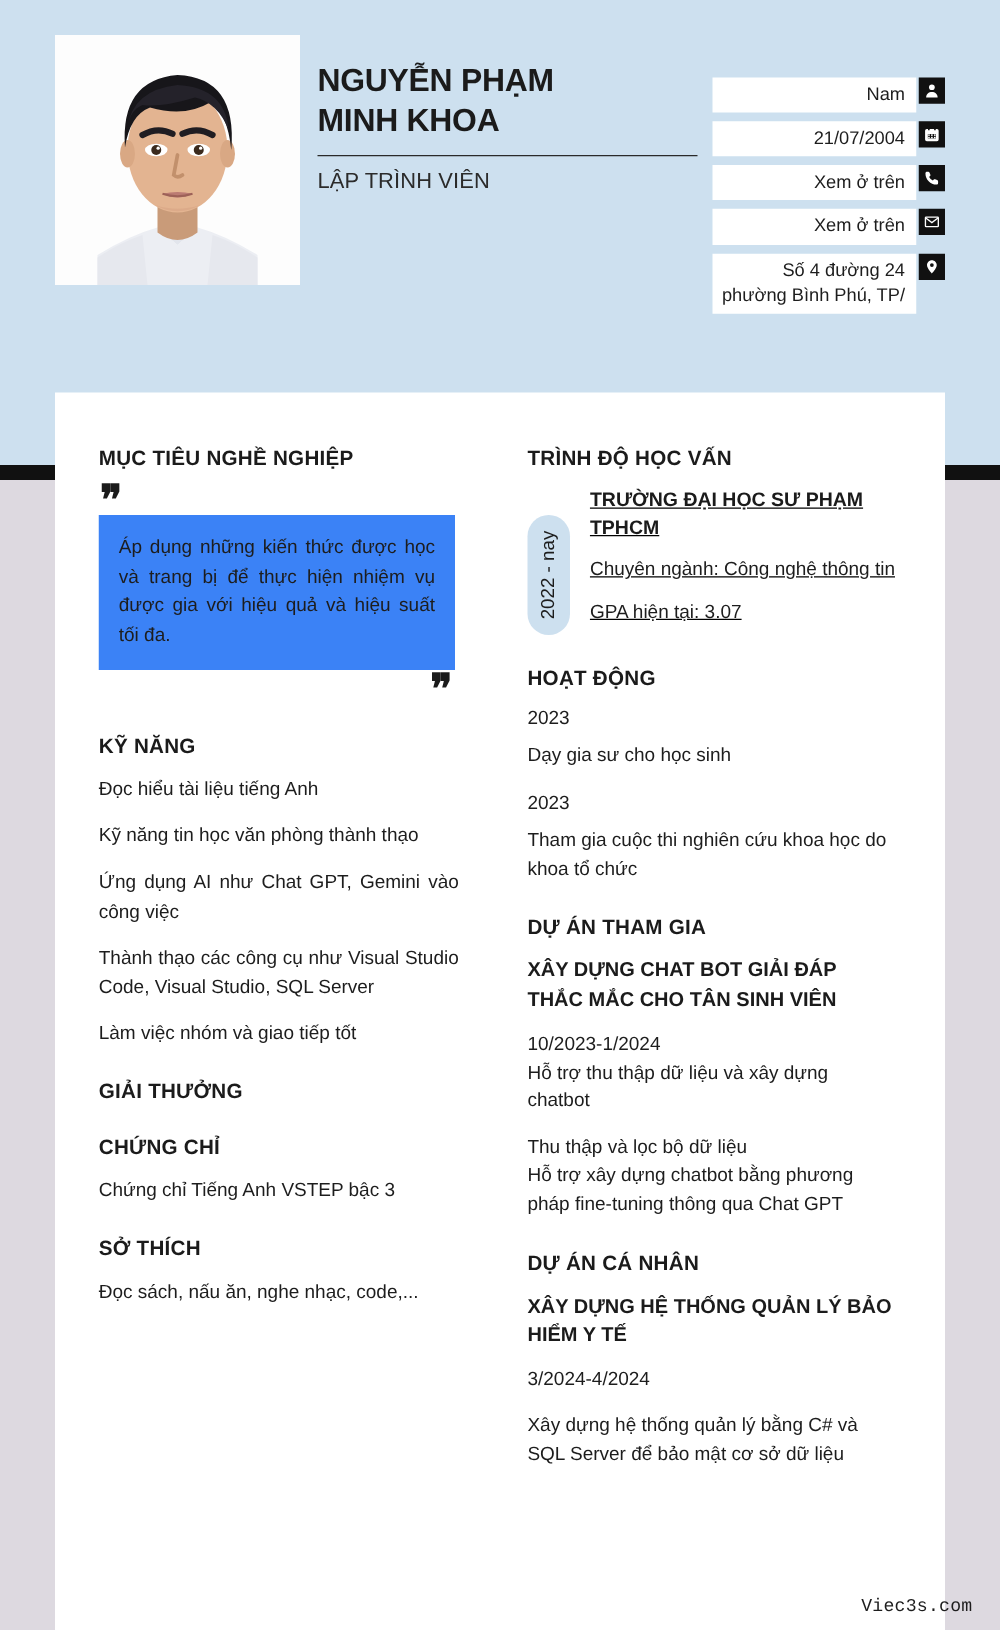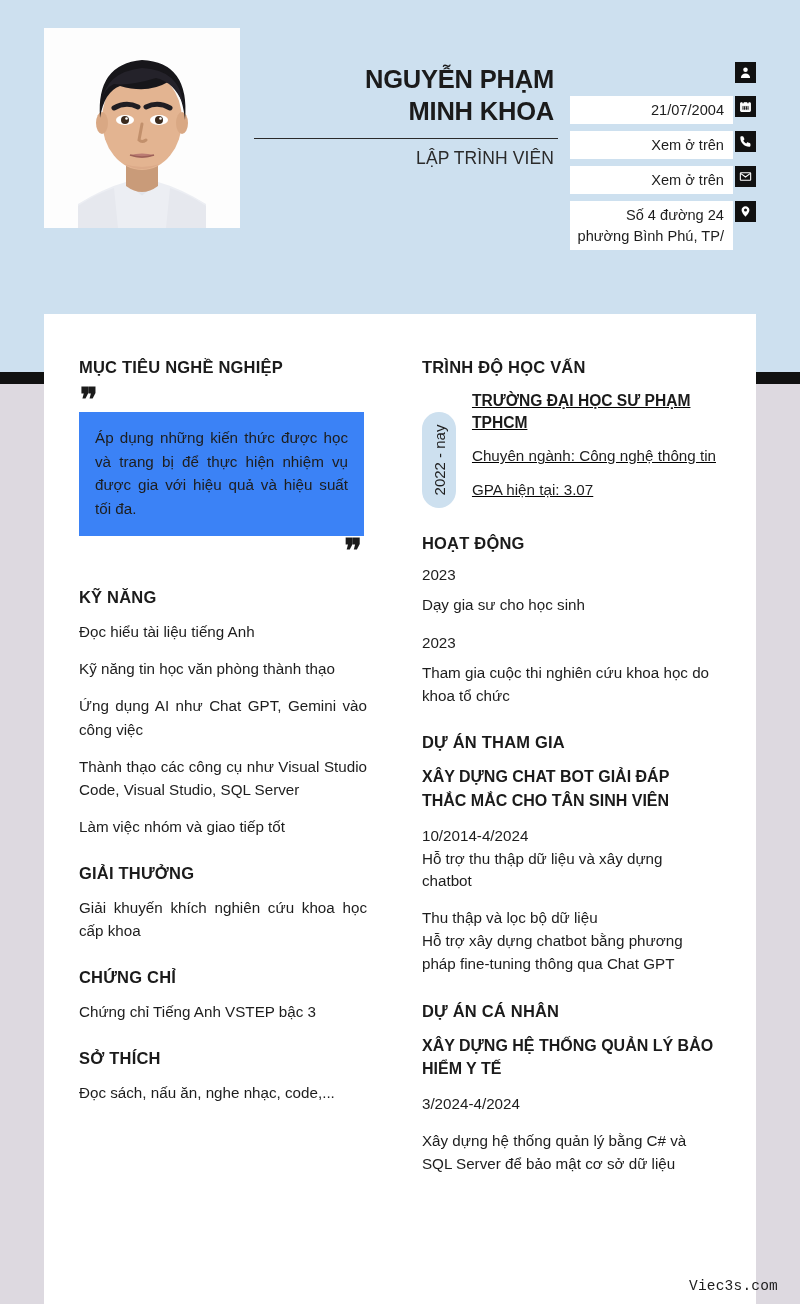--- a/index.html
+++ b/index.html
@@ -57,23 +57,22 @@
     position: absolute;
     left: 44px; top: 28px;
     width: 196px; height: 200px;
     background: #ffffff;
     overflow: hidden;
   }
   .photo svg { display: block; width: 196px; height: 200px; }
 
   .name-block {
     position: absolute;
-    left: 254px; top: 64px;
+    left: 254px; top: 50px;
     width: 300px;
-    text-align: right;
   }
   .name {
     font-size: 25.5px;
     font-weight: bold;
     line-height: 1.24;
     letter-spacing: -0.2px;
     color: #1b1b1b;
     white-space: pre-line;
   }
   .name-rule {
@@ -279,20 +278,21 @@
     <div class="name-block">
       <div class="name">NGUYỄN PHẠM
 MINH KHOA</div>
       <div class="name-rule"></div>
       <div class="job-title">LẬP TRÌNH VIÊN</div>
     </div>
 
     <div class="contact-list">
 
       <div class="contact-row">
+        <div class="contact-value">Nam</div>
         <div class="contact-icon">
           <svg width="13" height="13" viewBox="0 0 24 24" fill="#ffffff">
               <circle cx="12" cy="7" r="4.2"></circle>
               <path d="M3.5 22c0-5 3.9-8 8.5-8s8.5 3 8.5 8z"></path>
             </svg>
         </div>
       </div>
 
       <div class="contact-row">
         <div class="contact-value">21/07/2004</div>
@@ -358,21 +358,20 @@
       </div>
 
       <h2 class="section-title">KỸ NĂNG</h2>
       <div class="txt-item">Đọc hiểu tài liệu tiếng Anh</div>
       <div class="txt-item">Kỹ năng tin học văn phòng thành thạo</div>
       <div class="txt-item">Ứng dụng AI như Chat GPT, Gemini vào công việc</div>
       <div class="txt-item">Thành thạo các công cụ như Visual Studio Code, Visual Studio, SQL Server</div>
       <div class="txt-item">Làm việc nhóm và giao tiếp tốt</div>
 
       <h2 class="section-title">GIẢI THƯỞNG</h2>
-      <div class="txt-item">Giải khuyến khích nghiên cứu khoa học cấp khoa</div>
 
       <h2 class="section-title">CHỨNG CHỈ</h2>
       <div class="txt-item">Chứng chỉ Tiếng Anh VSTEP bậc 3</div>
 
       <h2 class="section-title">SỞ THÍCH</h2>
       <div class="txt-item">Đọc sách, nấu ăn, nghe nhạc, code,...</div>
 
     </div>
 
     <div class="col-right">
@@ -390,21 +389,21 @@
       </div>
 
       <h2 class="section-title">HOẠT ĐỘNG</h2>
       <div class="r-year">2023</div>
       <div class="r-desc">Dạy gia sư cho học sinh</div>
       <div class="r-year">2023</div>
       <div class="r-desc">Tham gia cuộc thi nghiên cứu khoa học do khoa tổ chức</div>
 
       <h2 class="section-title">DỰ ÁN THAM GIA</h2>
       <div class="proj-title">XÂY DỰNG CHAT BOT GIẢI ĐÁP THẮC MẮC CHO TÂN SINH VIÊN</div>
-      <div class="proj-block">10/2014-4/2024
+      <div class="proj-block">10/2023-1/2024
 Hỗ trợ thu thập dữ liệu và xây dựng chatbot</div>
       <div class="proj-block">Thu thập và lọc bộ dữ liệu
 Hỗ trợ xây dựng chatbot bằng phương pháp fine-tuning thông qua Chat GPT</div>
 
       <h2 class="section-title">DỰ ÁN CÁ NHÂN</h2>
       <div class="proj-title">XÂY DỰNG HỆ THỐNG QUẢN LÝ BẢO HIỂM Y TẾ</div>
       <div class="proj-block">3/2024-4/2024</div>
       <div class="proj-block">Xây dựng hệ thống quản lý bằng C# và SQL Server để bảo mật cơ sở dữ liệu</div>
 
     </div>

